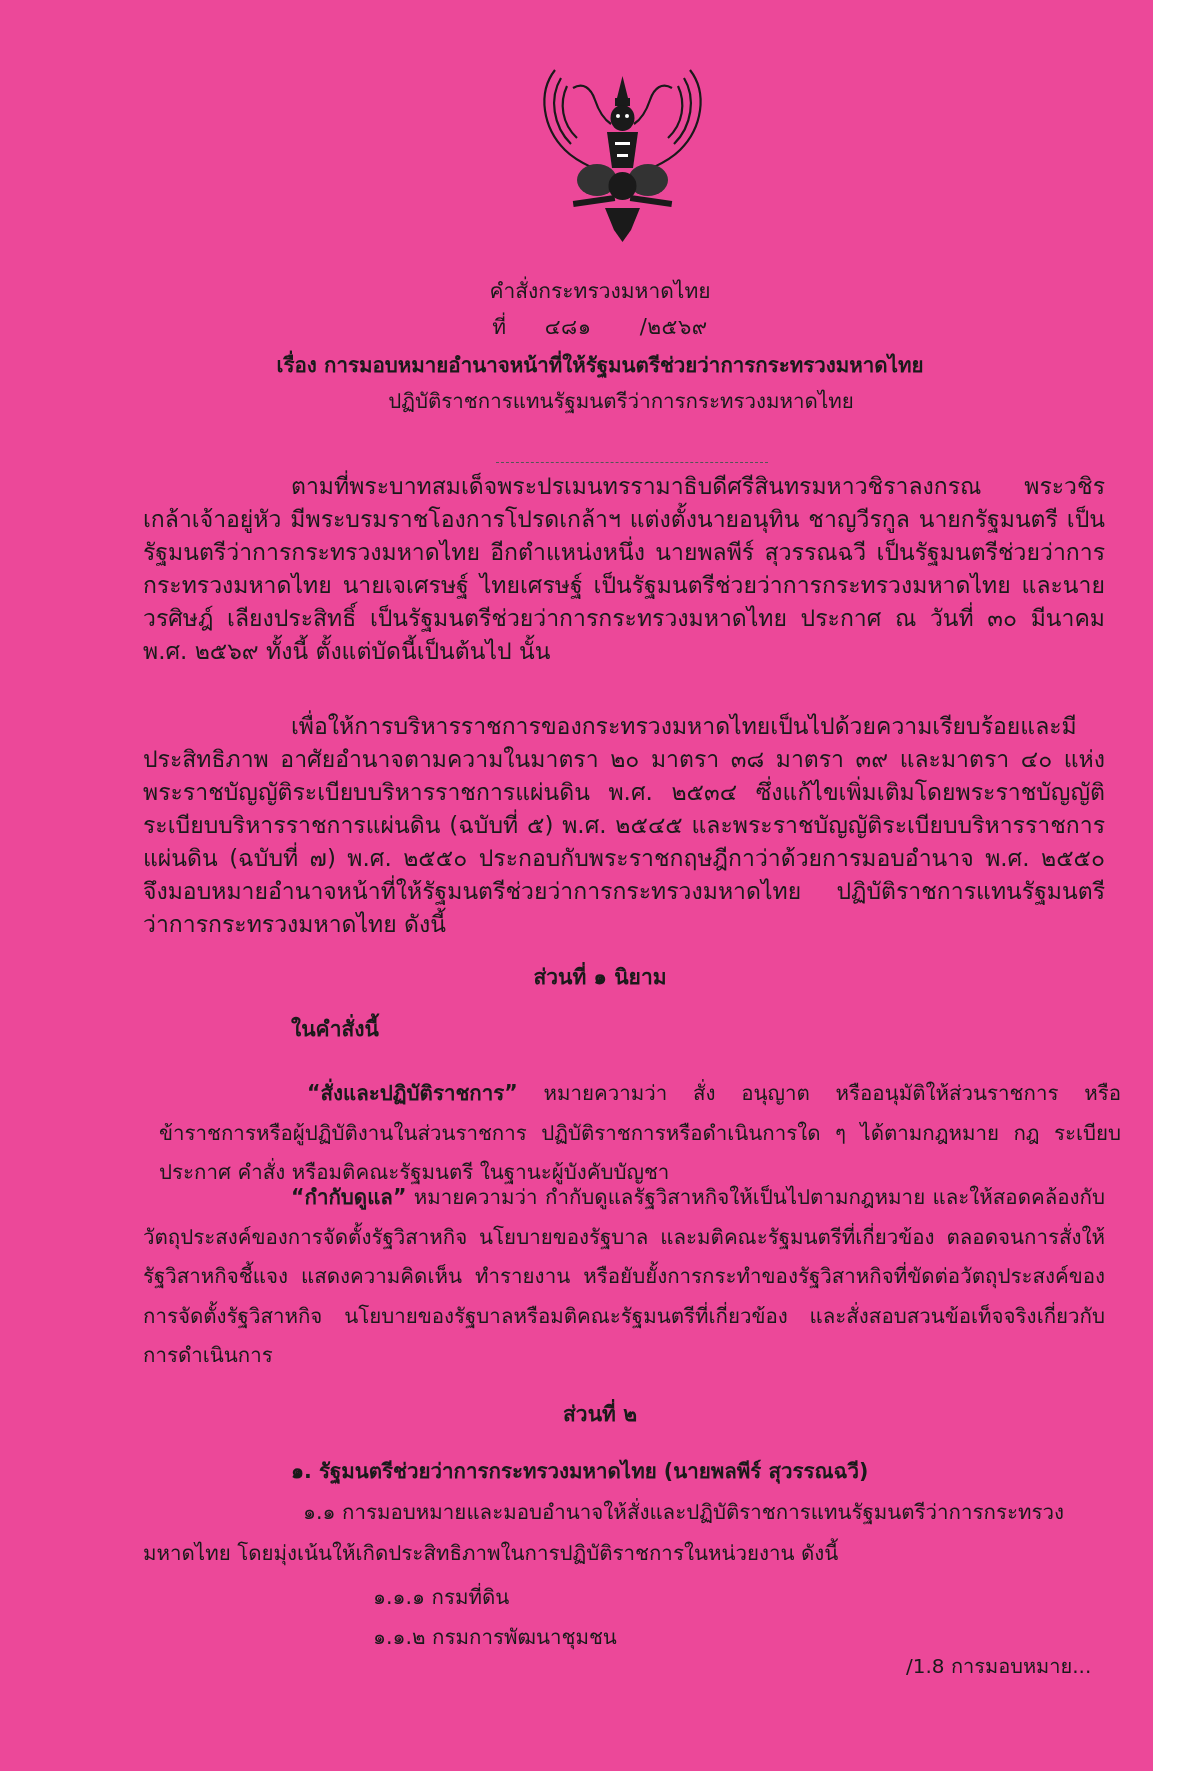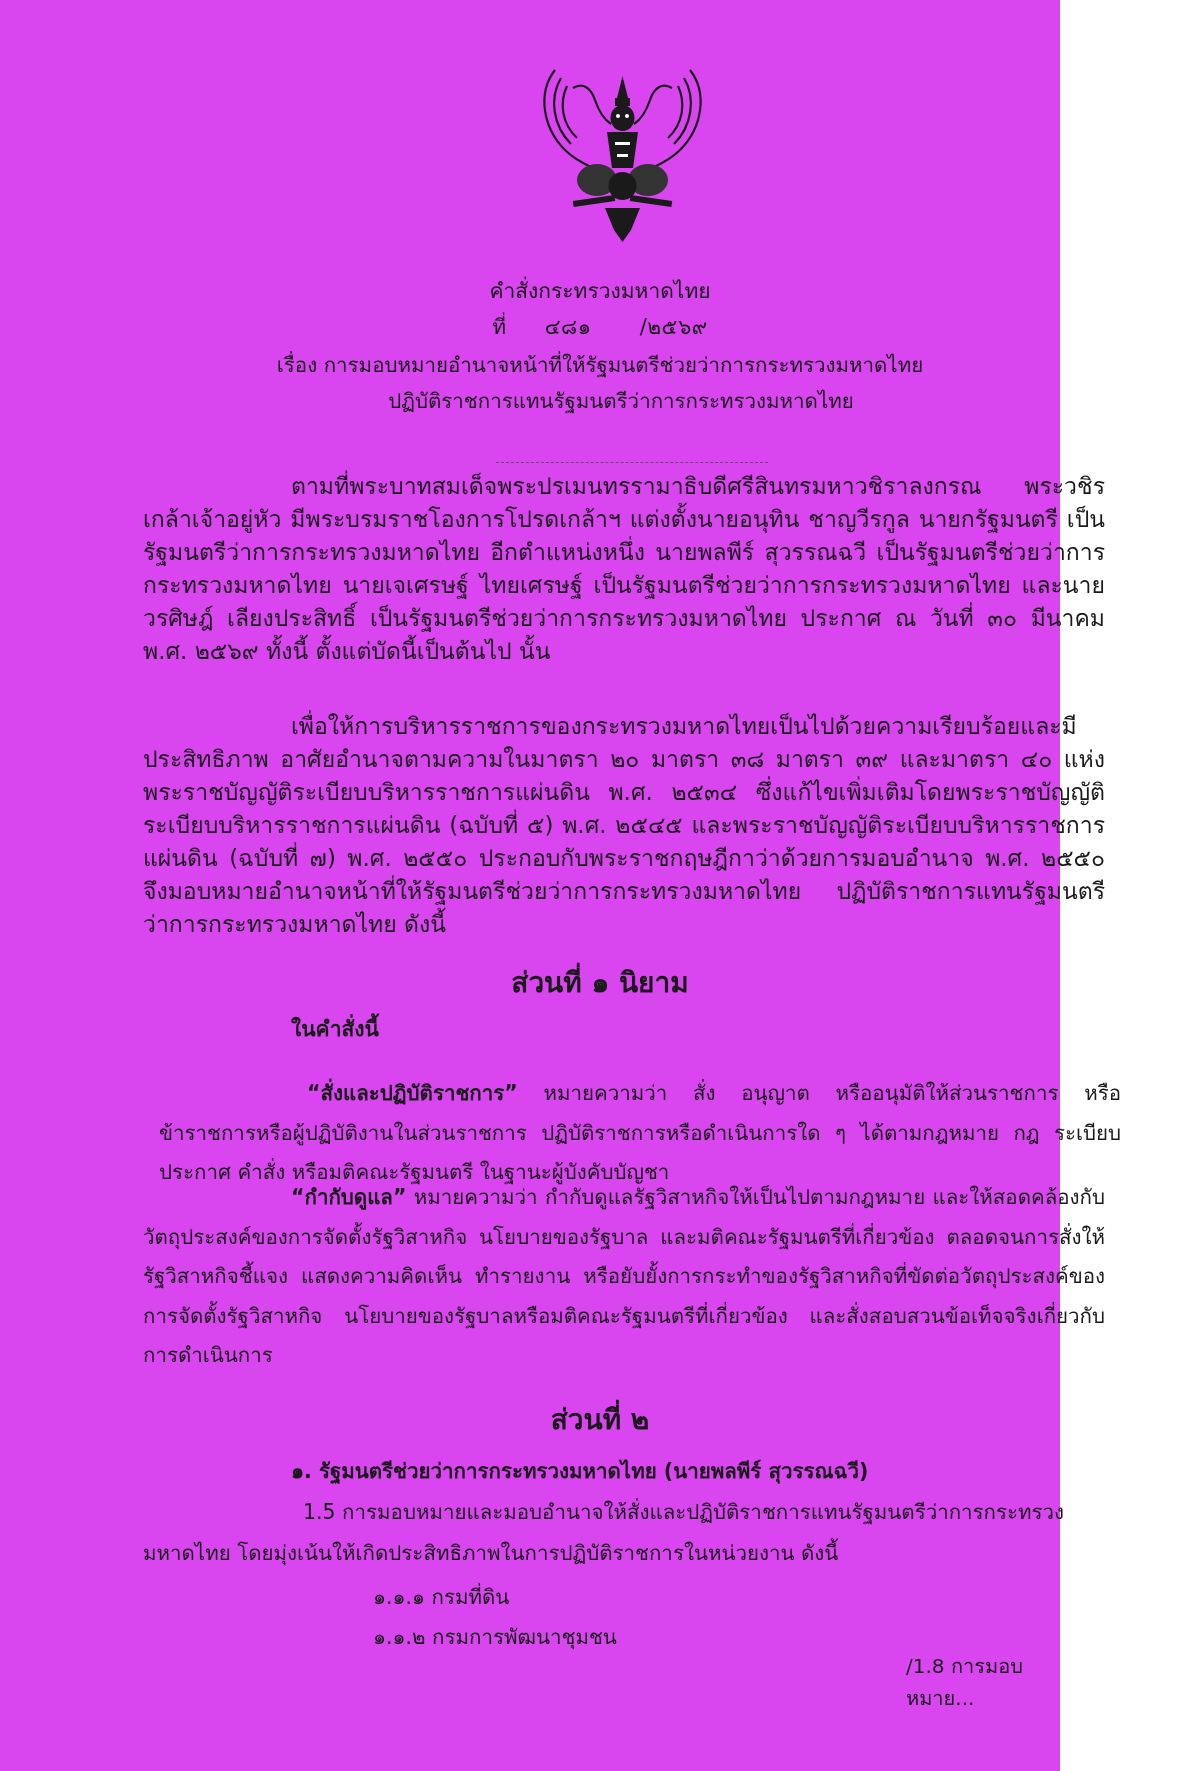--- a/index.html
+++ b/index.html
@@ -1,32 +1,32 @@
 <!DOCTYPE html>
 <html><head>
   <meta charset="utf-8">
   <style>
     html, body { margin: 0; padding: 0; background: #ffffff; }
     body {
       width: 1200px; height: 1771px; position: relative; overflow: hidden;
       font-family: "DejaVu Sans", sans-serif; color: #1a1a1a;
     }
-    .page { position: absolute; left: 0; top: 0; width: 1060px; height: 1771px; background: #d946ef; }
+    .page { position: absolute; left: 0; top: 0; width: 1153px; height: 1771px; background: #ec4899; }
     .emblem { position: absolute; left: 535px; top: 58px; width: 175px; height: 190px; }
     .center { position: absolute; left: 0; width: 1200px; text-align: center; font-size: 21px; line-height: 30px; white-space: nowrap; }
     .order-no { letter-spacing: 0.5px; }
     .order-no .gap { display: inline-block; width: 38px; }
     .order-no .gap2 { display: inline-block; width: 48px; }
     .divider { position: absolute; top: 462px; left: 496px; width: 272px; border-top: 1px dashed #555; }
     .para {
       position: absolute; left: 143px; width: 962px;
       font-size: 23px; line-height: 33px; text-align: justify; text-align-last: left;
     }
     .indent { text-indent: 148px; }
-    .heading { position: absolute; left: 0; width: 1200px; text-align: center; font-size: 28px; font-weight: bold; }
+    .heading { position: absolute; left: 0; width: 1200px; text-align: center; font-size: 21px; font-weight: bold; }
     .sub-heading { position: absolute; left: 291px; font-size: 21px; font-weight: bold; }
     .def { position: absolute; left: 143px; width: 962px; font-size: 20.5px; line-height: 39.5px; text-align: justify; text-align-last: left; }
     .def .term { font-weight: bold; }
     .item-1 { position: absolute; left: 291px; font-size: 20.5px; font-weight: bold; }
     .item-11 { position: absolute; left: 143px; width: 962px; font-size: 20.5px; line-height: 41px; text-indent: 160px; }
     .sub-item { position: absolute; left: 373px; font-size: 20.5px; }
     .continuation { position: absolute; left: 906px; font-size: 20px; }
   </style>
 </head>
 <body>
@@ -72,41 +72,41 @@
       <rect x="82" y="96" width="11" height="3"></rect>
     </g>
   </svg>
 
   <div class="center" style="top:276px;">คำสั่งกระทรวงมหาดไทย</div>
 
   <div class="center order-no" style="top:312px;">
     <span>ที่</span><span class="gap"></span><span>๔๘๑</span><span class="gap2"></span><span>/๒๕๖๙</span>
   </div>
 
-  <div class="center" style="top:350px; font-size:20.5px;">เรื่อง การมอบหมายอำนาจหน้าที่ให้รัฐมนตรีช่วยว่าการกระทรวงมหาดไทย</div>
+  <div class="center" style="top:350px; font-size:20.5px;font-weight:bold;">เรื่อง การมอบหมายอำนาจหน้าที่ให้รัฐมนตรีช่วยว่าการกระทรวงมหาดไทย</div>
   <div class="center" style="top:386px; font-size:20.5px;padding-left:21px;">ปฏิบัติราชการแทนรัฐมนตรีว่าการกระทรวงมหาดไทย</div>
 
   <div class="divider"></div>
 
   <p class="para indent" style="top:470px; margin:0;">ตามที่พระบาทสมเด็จพระปรเมนทรรามาธิบดีศรีสินทรมหาวชิราลงกรณ พระวชิรเกล้าเจ้าอยู่หัว มีพระบรมราชโองการโปรดเกล้าฯ แต่งตั้งนายอนุทิน ชาญวีรกูล นายกรัฐมนตรี เป็นรัฐมนตรีว่าการกระทรวงมหาดไทย อีกตำแหน่งหนึ่ง นายพลพีร์  สุวรรณฉวี เป็นรัฐมนตรีช่วยว่าการกระทรวงมหาดไทย นายเจเศรษฐ์  ไทยเศรษฐ์ เป็นรัฐมนตรีช่วยว่าการกระทรวงมหาดไทย และนายวรศิษฎ์  เลียงประสิทธิ์ เป็นรัฐมนตรีช่วยว่าการกระทรวงมหาดไทย ประกาศ ณ วันที่ ๓๐ มีนาคม พ.ศ. ๒๕๖๙ ทั้งนี้ ตั้งแต่บัดนี้เป็นต้นไป นั้น</p>
 
   <p class="para indent" style="top:710px; margin:0;">เพื่อให้การบริหารราชการของกระทรวงมหาดไทยเป็นไปด้วยความเรียบร้อยและมีประสิทธิภาพ อาศัยอำนาจตามความในมาตรา ๒๐ มาตรา ๓๘ มาตรา ๓๙ และมาตรา ๔๐ แห่งพระราชบัญญัติระเบียบบริหารราชการแผ่นดิน พ.ศ. ๒๕๓๔ ซึ่งแก้ไขเพิ่มเติมโดยพระราชบัญญัติระเบียบบริหารราชการแผ่นดิน (ฉบับที่ ๕) พ.ศ. ๒๕๔๕ และพระราชบัญญัติระเบียบบริหารราชการแผ่นดิน (ฉบับที่ ๗) พ.ศ. ๒๕๕๐ ประกอบกับพระราชกฤษฎีกาว่าด้วยการมอบอำนาจ พ.ศ. ๒๕๕๐ จึงมอบหมายอำนาจหน้าที่ให้รัฐมนตรีช่วยว่าการกระทรวงมหาดไทย ปฏิบัติราชการแทนรัฐมนตรีว่าการกระทรวงมหาดไทย ดังนี้</p>
 
   <div class="heading" style="top:960px;">ส่วนที่ ๑ นิยาม</div>
 
   <div class="sub-heading" style="top:1012px;">ในคำสั่งนี้</div>
 
   <p class="def indent" style="top:1058px; margin:16px;"><span class="term">“สั่งและปฏิบัติราชการ”</span><span> หมายความว่า สั่ง อนุญาต หรืออนุมัติให้ส่วนราชการ หรือข้าราชการหรือผู้ปฏิบัติงานในส่วนราชการ ปฏิบัติราชการหรือดำเนินการใด ๆ ได้ตามกฎหมาย กฎ ระเบียบ ประกาศ คำสั่ง หรือมติคณะรัฐมนตรี ในฐานะผู้บังคับบัญชา</span></p>
 
   <p class="def indent" style="top:1178px; margin:0;"><span class="term">“กำกับดูแล”</span><span> หมายความว่า กำกับดูแลรัฐวิสาหกิจให้เป็นไปตามกฎหมาย และให้สอดคล้องกับวัตถุประสงค์ของการจัดตั้งรัฐวิสาหกิจ นโยบายของรัฐบาล และมติคณะรัฐมนตรีที่เกี่ยวข้อง ตลอดจนการสั่งให้รัฐวิสาหกิจชี้แจง แสดงความคิดเห็น ทำรายงาน หรือยับยั้งการกระทำของรัฐวิสาหกิจที่ขัดต่อวัตถุประสงค์ของการจัดตั้งรัฐวิสาหกิจ นโยบายของรัฐบาลหรือมติคณะรัฐมนตรีที่เกี่ยวข้อง และสั่งสอบสวนข้อเท็จจริงเกี่ยวกับการดำเนินการ</span></p>
 
   <div class="heading" style="top:1397px;">ส่วนที่ ๒</div>
 
   <div class="item-1" style="top:1454px;">๑. รัฐมนตรีช่วยว่าการกระทรวงมหาดไทย (นายพลพีร์  สุวรรณฉวี)</div>
 
-  <p class="item-11" style="top:1492px; margin:0;">1.5 การมอบหมายและมอบอำนาจให้สั่งและปฏิบัติราชการแทนรัฐมนตรีว่าการกระทรวงมหาดไทย โดยมุ่งเน้นให้เกิดประสิทธิภาพในการปฏิบัติราชการในหน่วยงาน ดังนี้</p>
+  <p class="item-11" style="top:1492px; margin:0;">๑.๑ การมอบหมายและมอบอำนาจให้สั่งและปฏิบัติราชการแทนรัฐมนตรีว่าการกระทรวงมหาดไทย โดยมุ่งเน้นให้เกิดประสิทธิภาพในการปฏิบัติราชการในหน่วยงาน ดังนี้</p>
 
   <div class="sub-item" style="top:1580px;">๑.๑.๑ กรมที่ดิน</div>
   <div class="sub-item" style="top:1620px;">๑.๑.๒ กรมการพัฒนาชุมชน</div>
 
   <div class="continuation" style="top:1650px;">/1.8 การมอบหมาย...</div>
 
 </div>
 
 </body></html>

